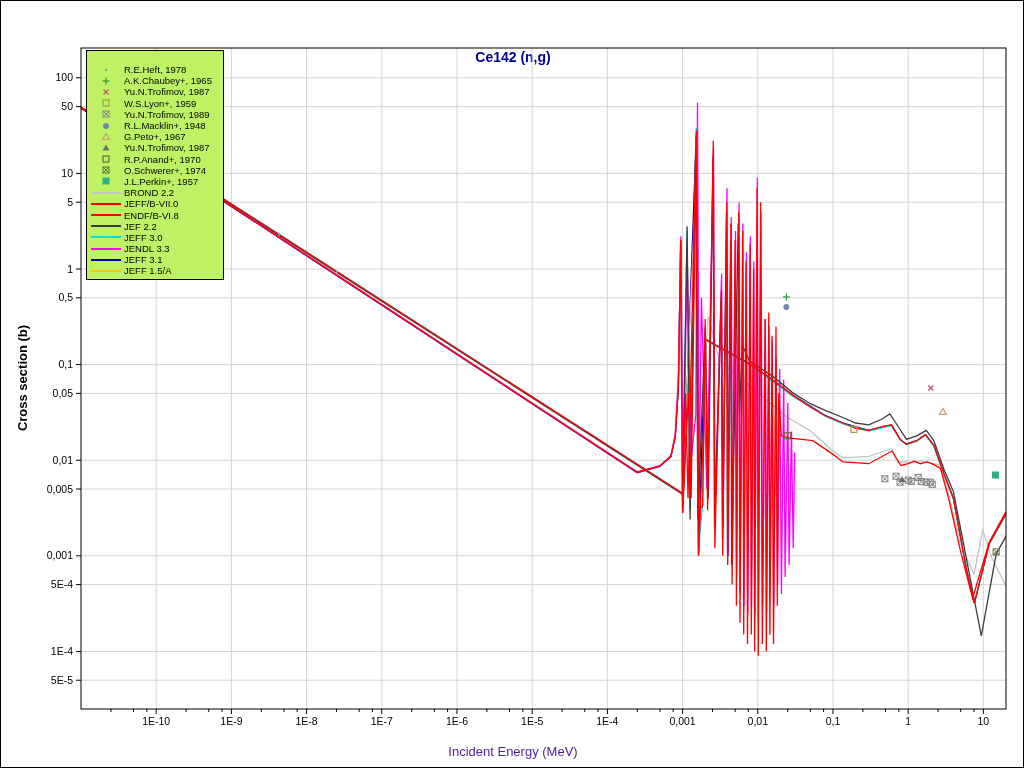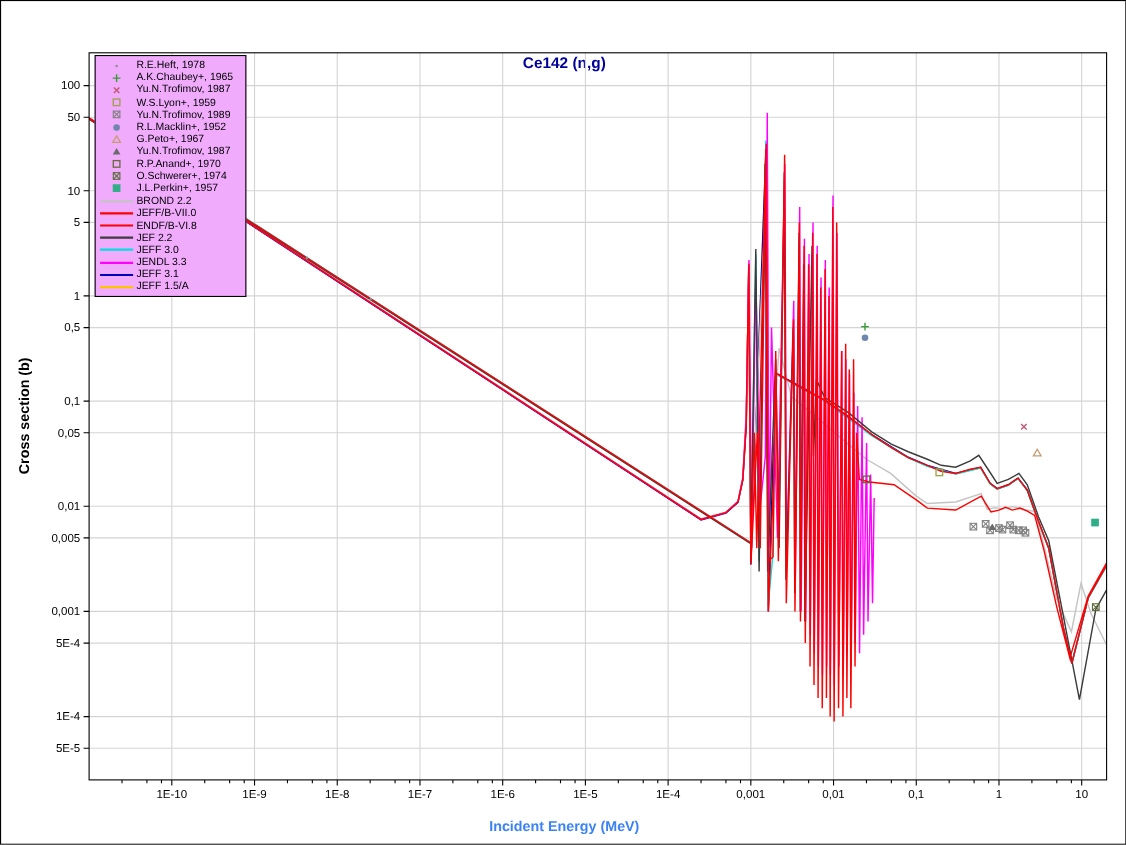--- a/index.html
+++ b/index.html
@@ -3,25 +3,25 @@
 <meta charset="utf-8">
 <style>
   html,body{margin:0;padding:0;background:#888;}
   #app{position:relative;width:1024px;height:768px;background:#ffffff;
        border:1px solid #000;box-sizing:border-box;overflow:hidden;
        font-family:"Liberation Sans",sans-serif;}
   #chart{position:absolute;left:0;top:0;}
   .title{position:absolute;left:512px;top:24px;transform:translate(-50%,-50%);
          font-size:14px;font-weight:bold;white-space:nowrap;margin-top:32px;}
   .xlabel{position:absolute;left:512px;top:750px;transform:translate(-50%,-50%);
-          font-size:13px;font-weight:bold;color:#3b82f6;white-space:nowrap;}
+          font-size:13px;font-weight:normal;color:#4c1d95;white-space:nowrap;}
   .ylabel{position:absolute;left:21px;top:377px;transform:translate(-50%,-50%) rotate(-90deg);
           font-size:13px;font-weight:bold;color:#000;white-space:nowrap;}
-  .legend{position:absolute;left:85px;top:49px;width:136px;background:#f0abfc;
-          border:1px solid #000;padding:3px 0 2px 0;z-index:5;}
+  .legend{position:absolute;left:85px;top:49px;width:136px;background:#bef264;
+          border:1px solid #000;padding:13px 0 2px 0;z-index:5;}
   .legend-row{display:flex;align-items:center;height:11.2px;}
   .legend-swatch{width:37px;display:flex;justify-content:center;align-items:center;flex:0 0 37px;}
   .legend-label{font-size:9.5px;color:#000;white-space:nowrap;line-height:11px;}
 </style>
 </head>
 <body>
 
 <div id="app">
   <div class="title" style="color: rgb(0, 0, 153);">Ce142 (n,g)</div>
   <svg id="chart" width="1024" height="768">
@@ -305,21 +305,21 @@
         <span class="legend-label">Yu.N.Trofimov, 1989</span>
       </div>
       <div class="legend-row">
         <span class="legend-swatch">
           <svg width="32" height="10">
             <g>
               <circle cx="16" cy="5" r="3" fill="#6f86ae"></circle>
             </g>
           </svg>
         </span>
-        <span class="legend-label">R.L.Macklin+, 1952</span>
+        <span class="legend-label">R.L.Macklin+, 1948</span>
       </div>
       <div class="legend-row">
         <span class="legend-swatch">
           <svg width="32" height="10">
             <g>
               <polygon points="16,1.5 12.5,7.5 19.5,7.5" fill="none" stroke="#c79d77" stroke-width="1.2"></polygon>
             </g>
           </svg>
         </span>
         <span class="legend-label">G.Peto+, 1967</span>

